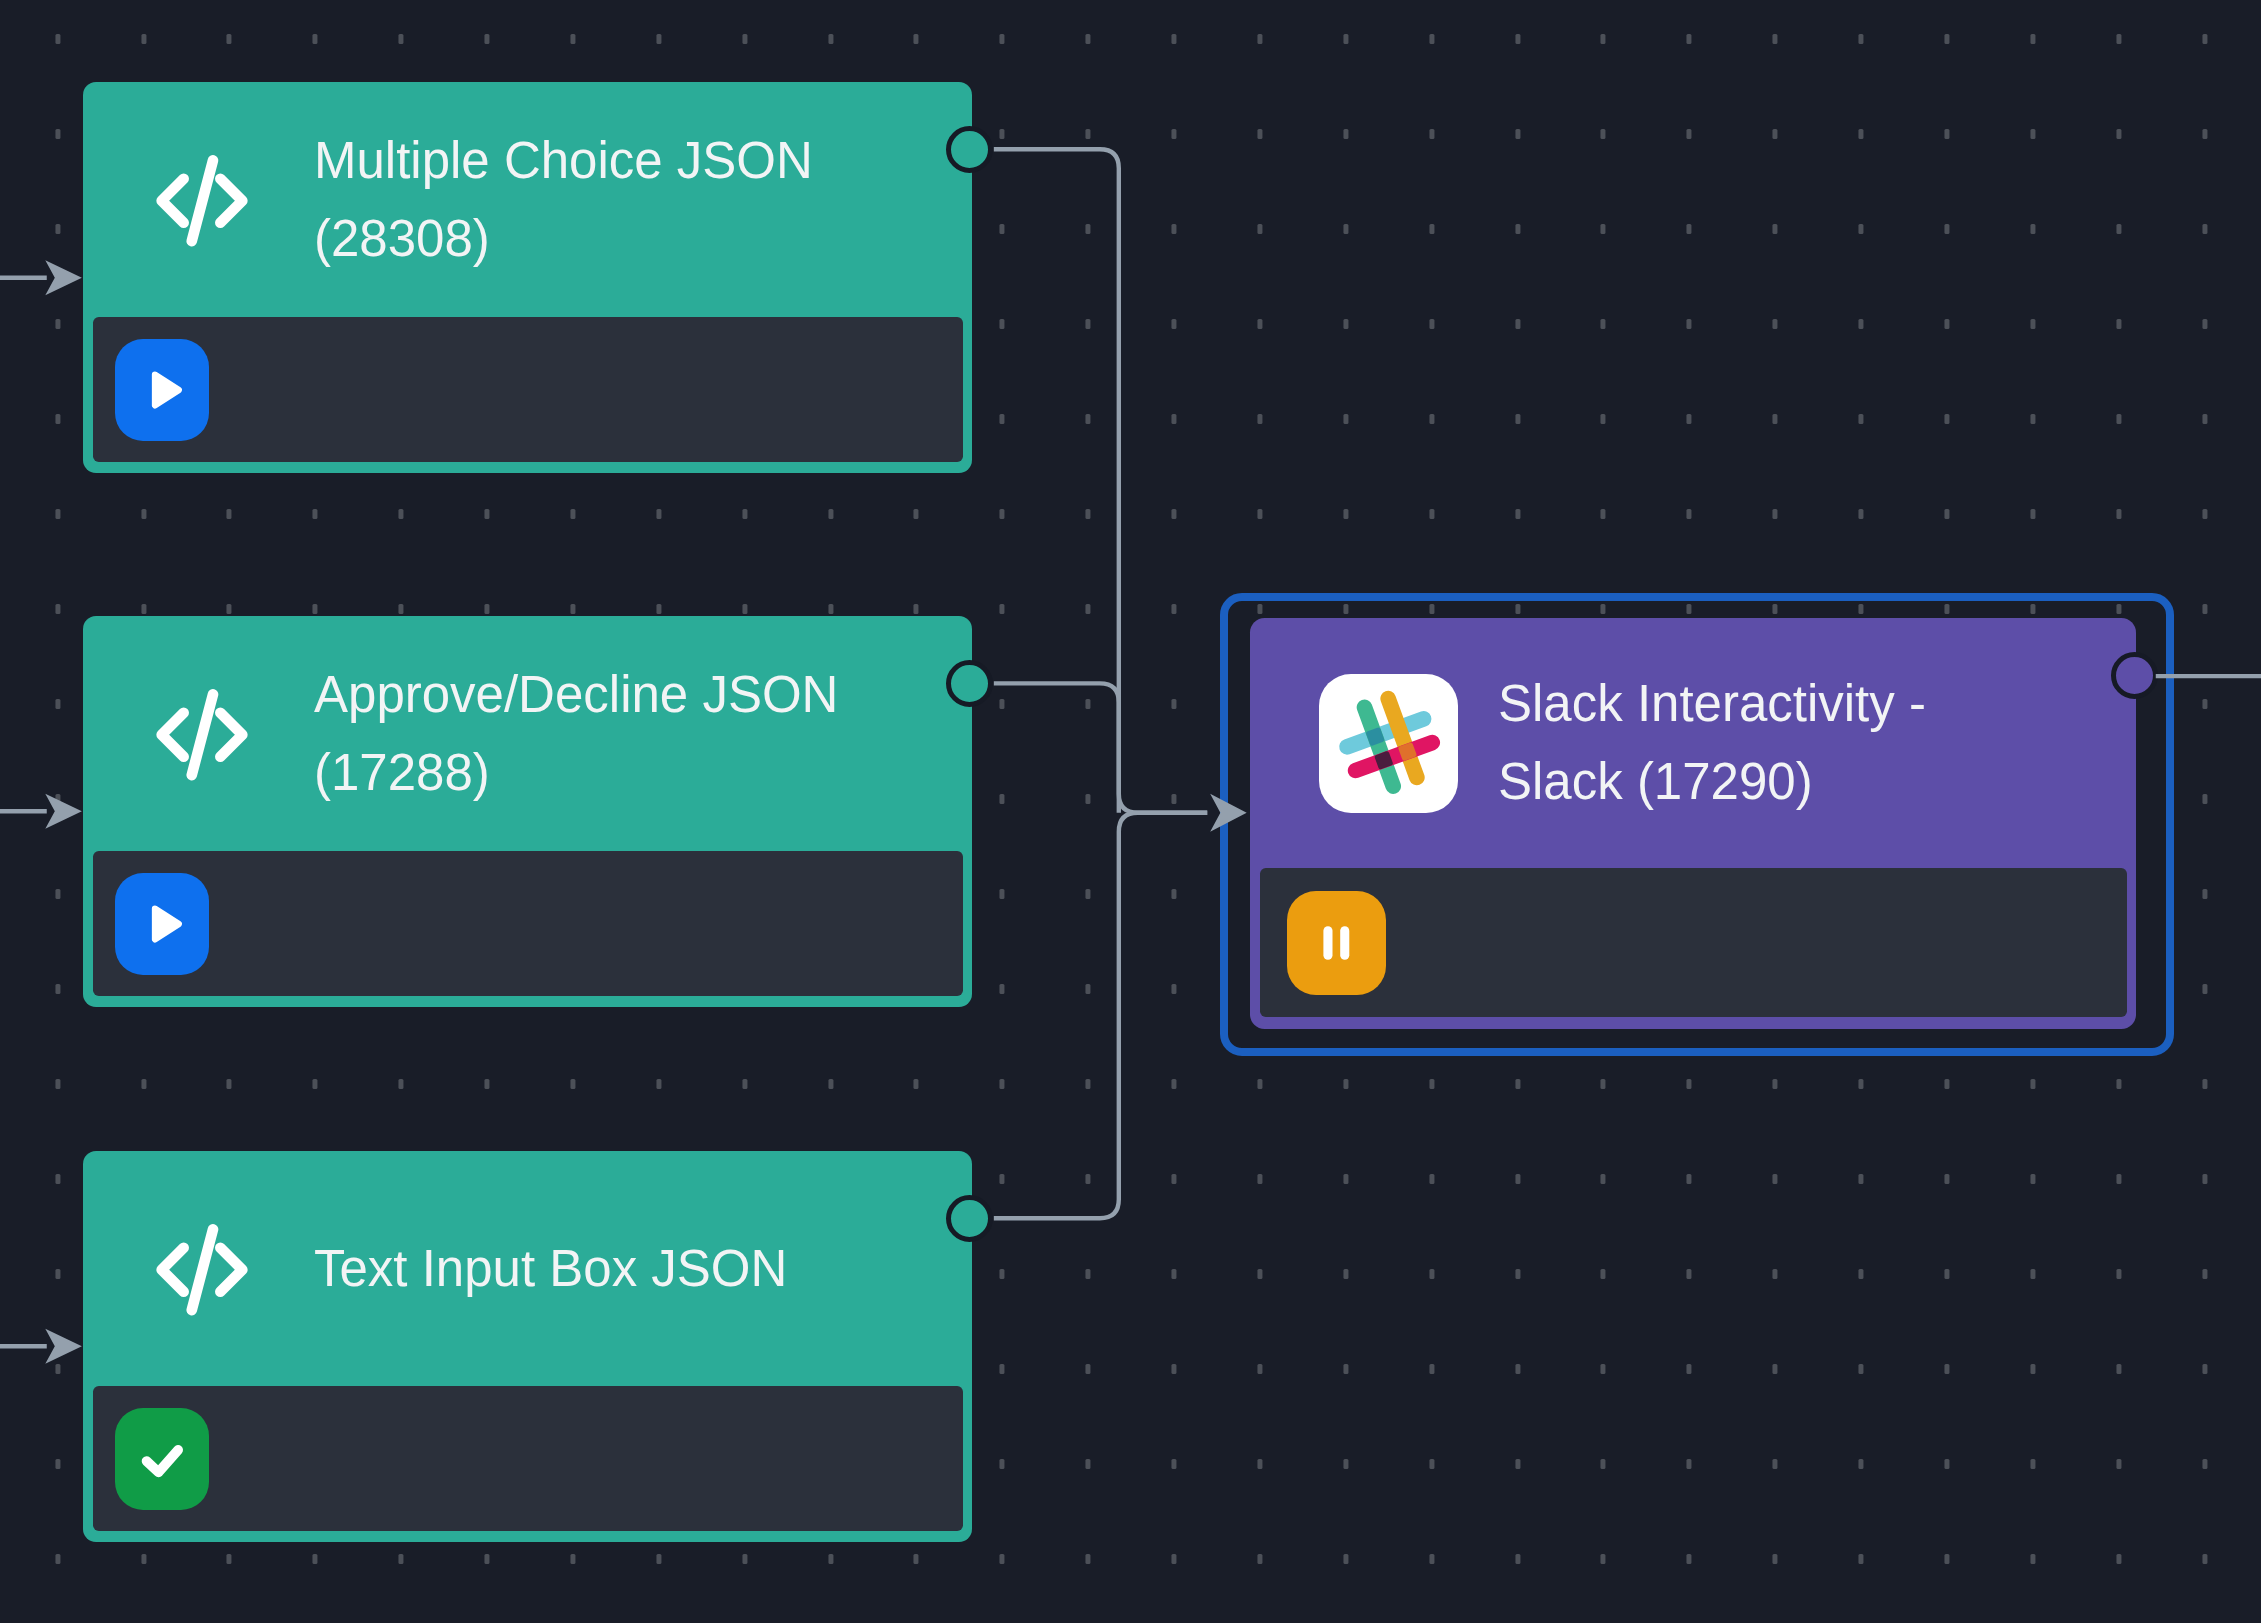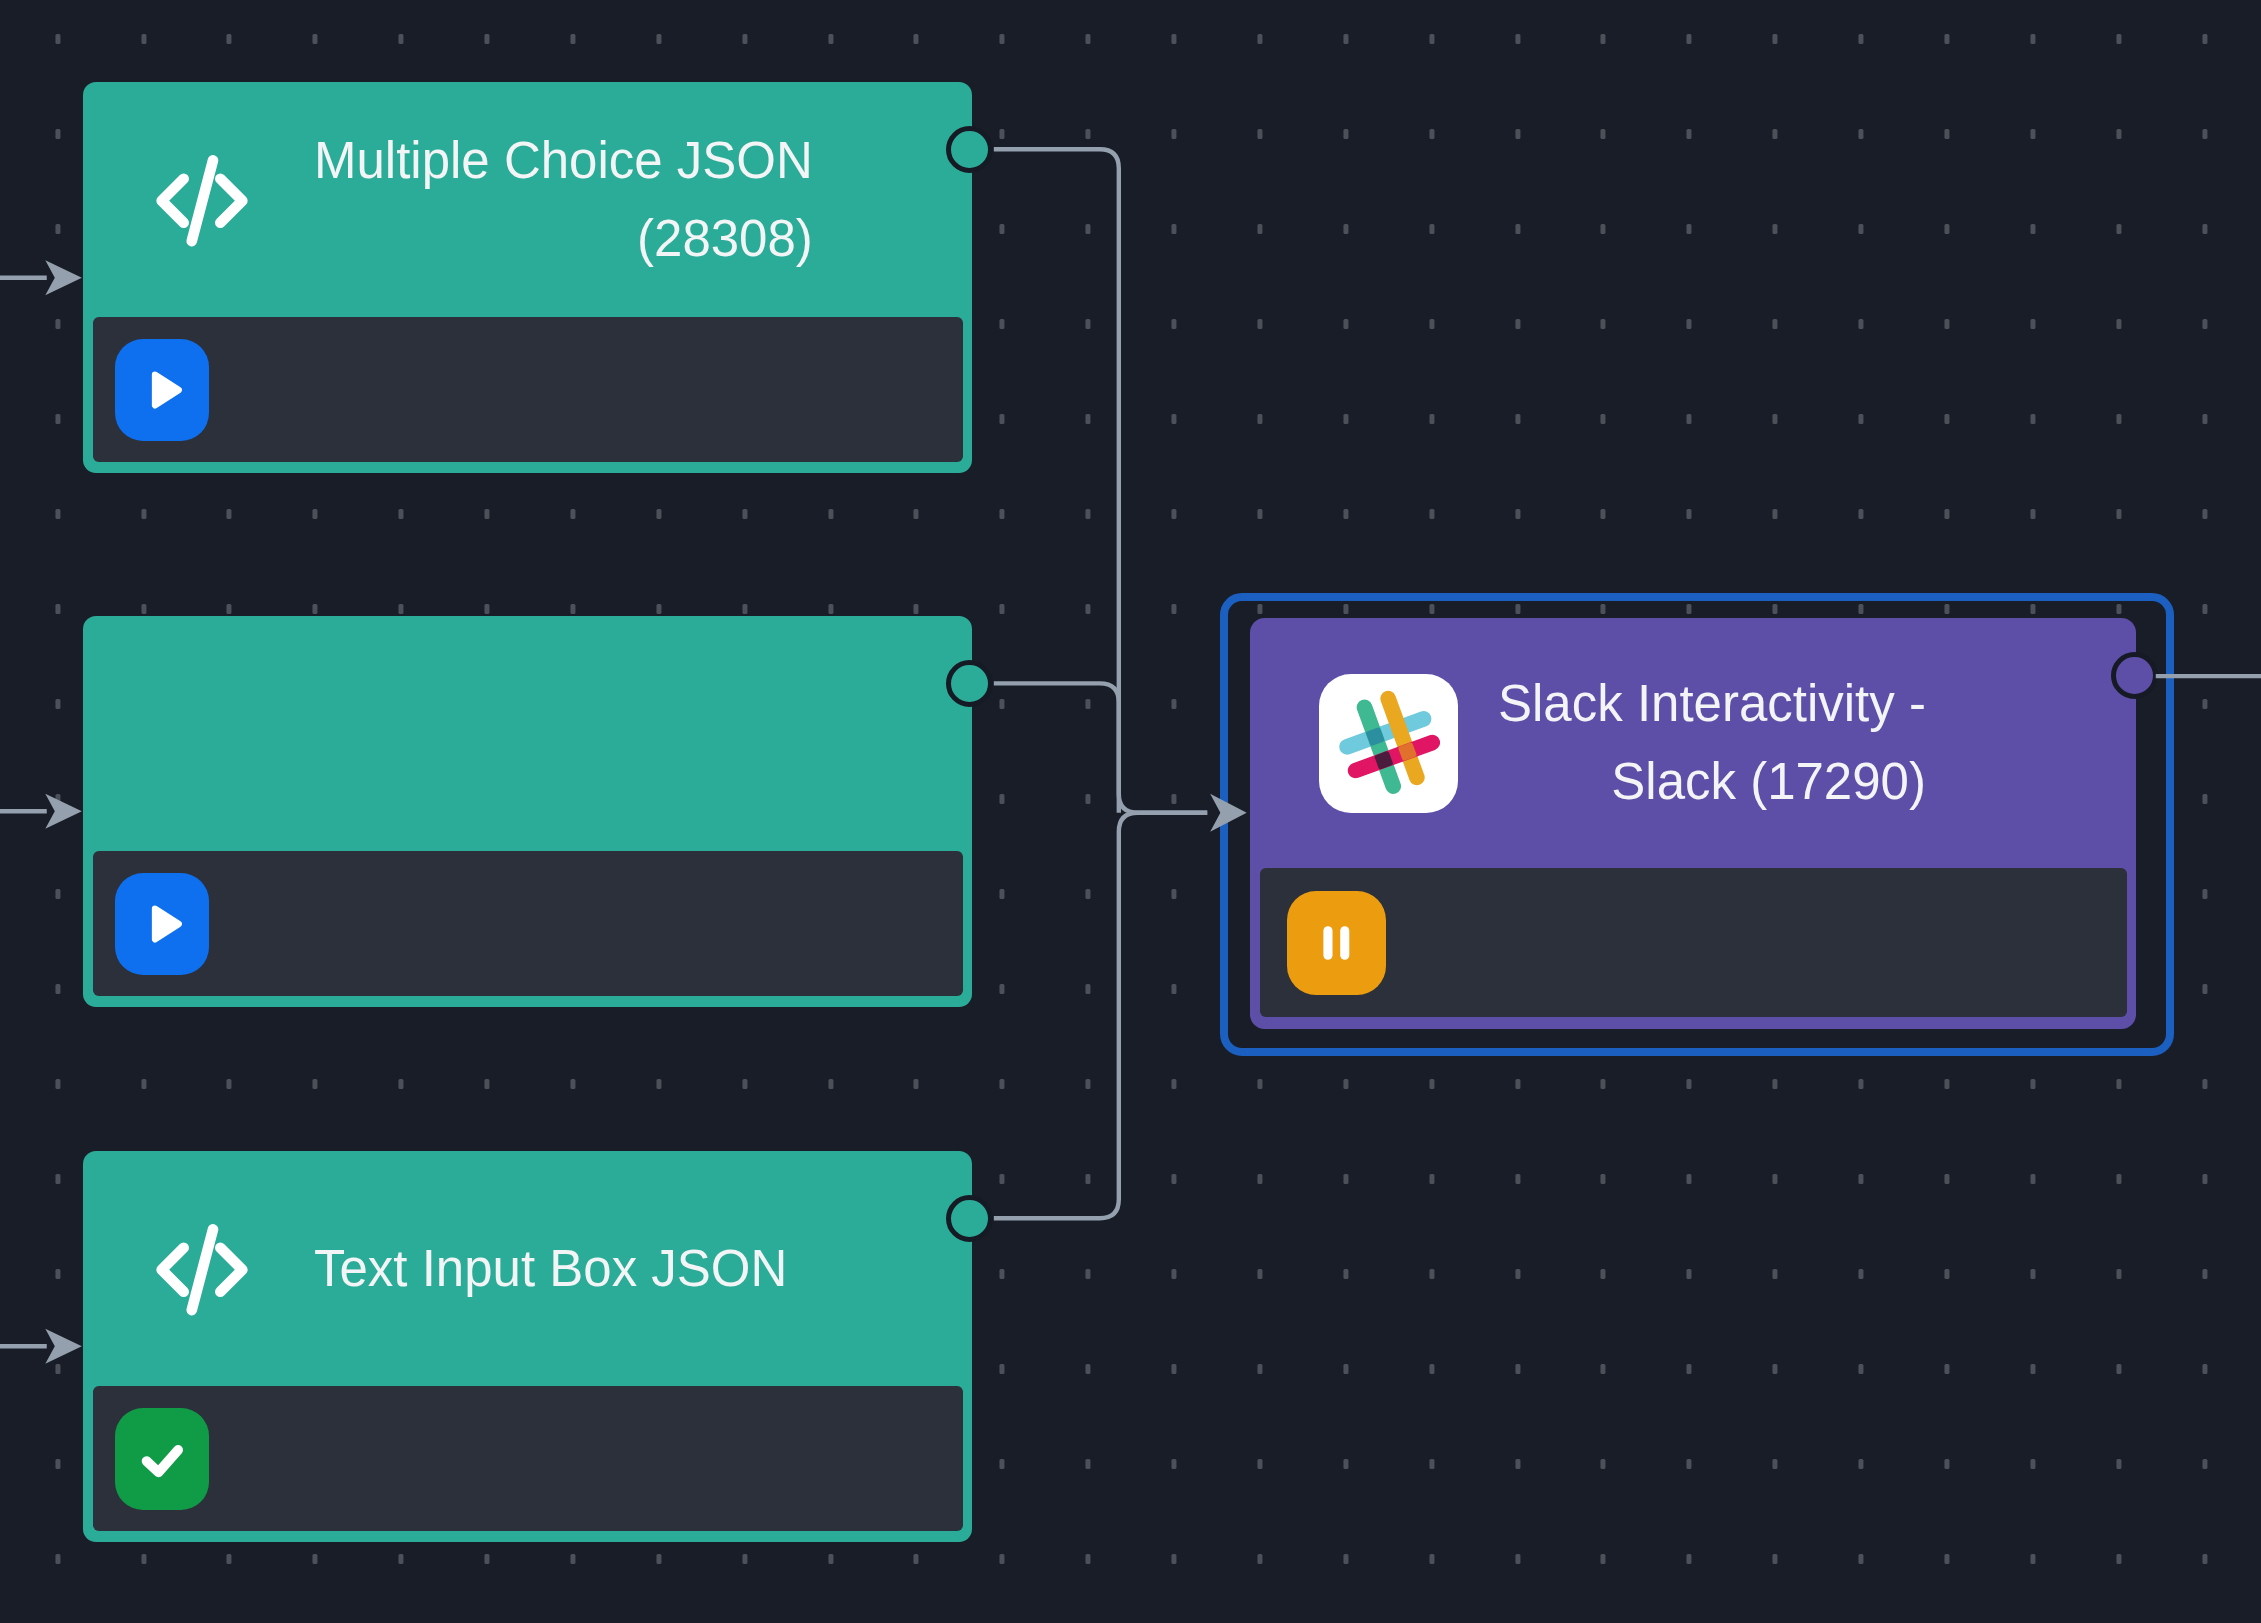--- a/index.html
+++ b/index.html
@@ -17,21 +17,21 @@
     --title-text:#F2F4F5;
   }
   *{margin:0;padding:0;box-sizing:border-box;}
   html,body{width:2261px;height:1624px;}
   body{
     position:relative;
     background:var(--background);
     overflow:hidden;
     font-family:"Liberation Sans", sans-serif;
   }
-  #canvas{position:absolute;inset:0;text-align:right;}
+  #canvas{position:absolute;inset:0;}
   #grid{position:absolute;inset:0;z-index:0;}
   .dash{
     position:absolute;width:5.1px;height:10.2px;border-radius:1.5px;
     background:var(--grid-dash);transform:translate(-50%,-50%);
   }
   #wires{position:absolute;inset:0;z-index:3;pointer-events:none;}
   #wires path{stroke:var(--wire-gray);stroke-width:6;fill:none;}
   #wires polygon{fill:var(--wire-gray);}
 
   .node{
@@ -556,20 +556,33 @@
       <button class="status-btn play">
         <svg viewBox="0 0 100 100">
           <polygon points="40,28 74,50 40,72" fill="#FFFFFF" stroke="#FFFFFF" stroke-width="9" stroke-linejoin="round"></polygon>
         </svg>
       </button>
     </div>
     <div class="port"></div>
   </div>
 
   <div class="node" style="top:616px">
+    <div class="header">
+      <svg class="code-icon" viewBox="0 0 150 150">
+        <g stroke="#FFFFFF" stroke-width="14.5" stroke-linecap="round" stroke-linejoin="round" fill="none">
+          <polyline points="50,46 20,76 50,106"></polyline>
+          <polyline points="100,46 130,76 100,106"></polyline>
+          <line x1="90" y1="21" x2="61" y2="131"></line>
+        </g>
+      </svg>
+      <div class="title">
+        <span>Approve/Decline JSON</span>
+        <span>(17288)</span>
+      </div>
+    </div>
     <div class="body">
       <button class="status-btn play">
         <svg viewBox="0 0 100 100">
           <polygon points="40,28 74,50 40,72" fill="#FFFFFF" stroke="#FFFFFF" stroke-width="9" stroke-linejoin="round"></polygon>
         </svg>
       </button>
     </div>
     <div class="port"></div>
   </div>
 

